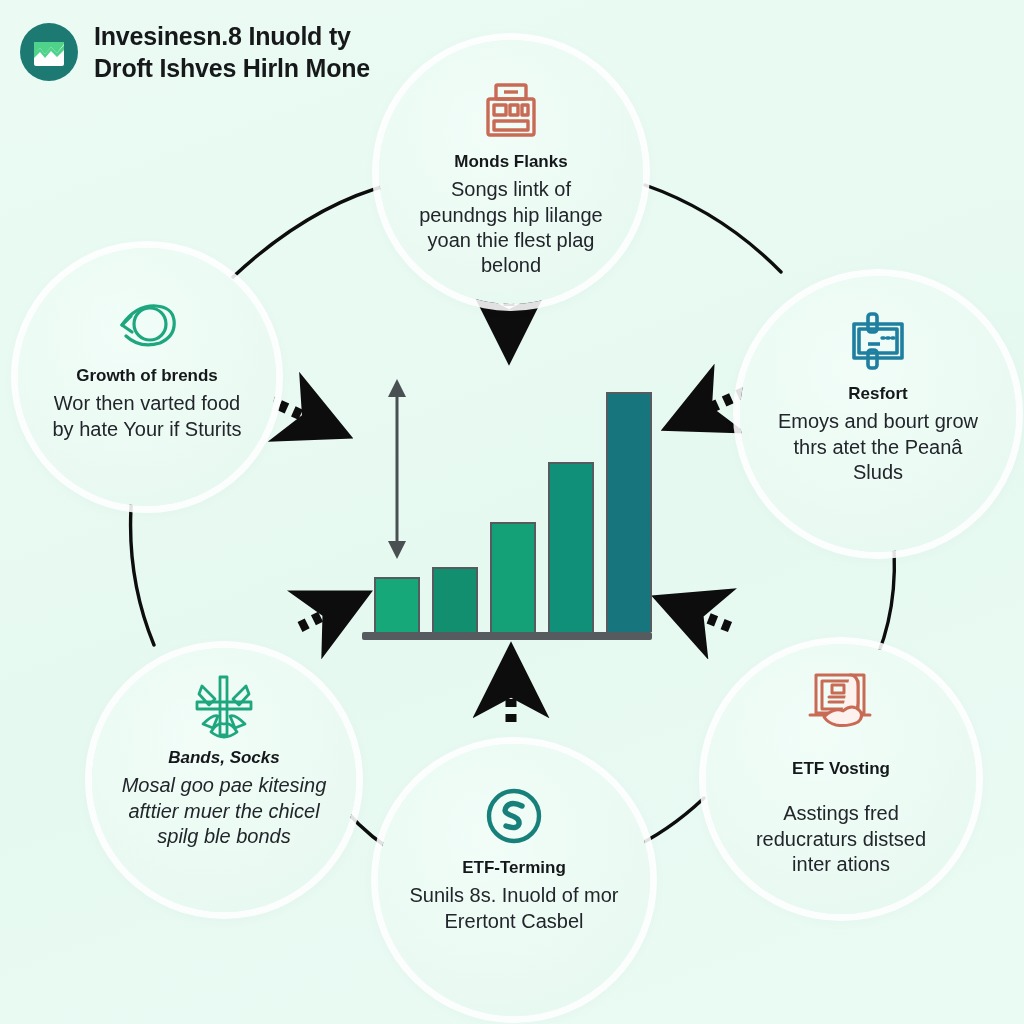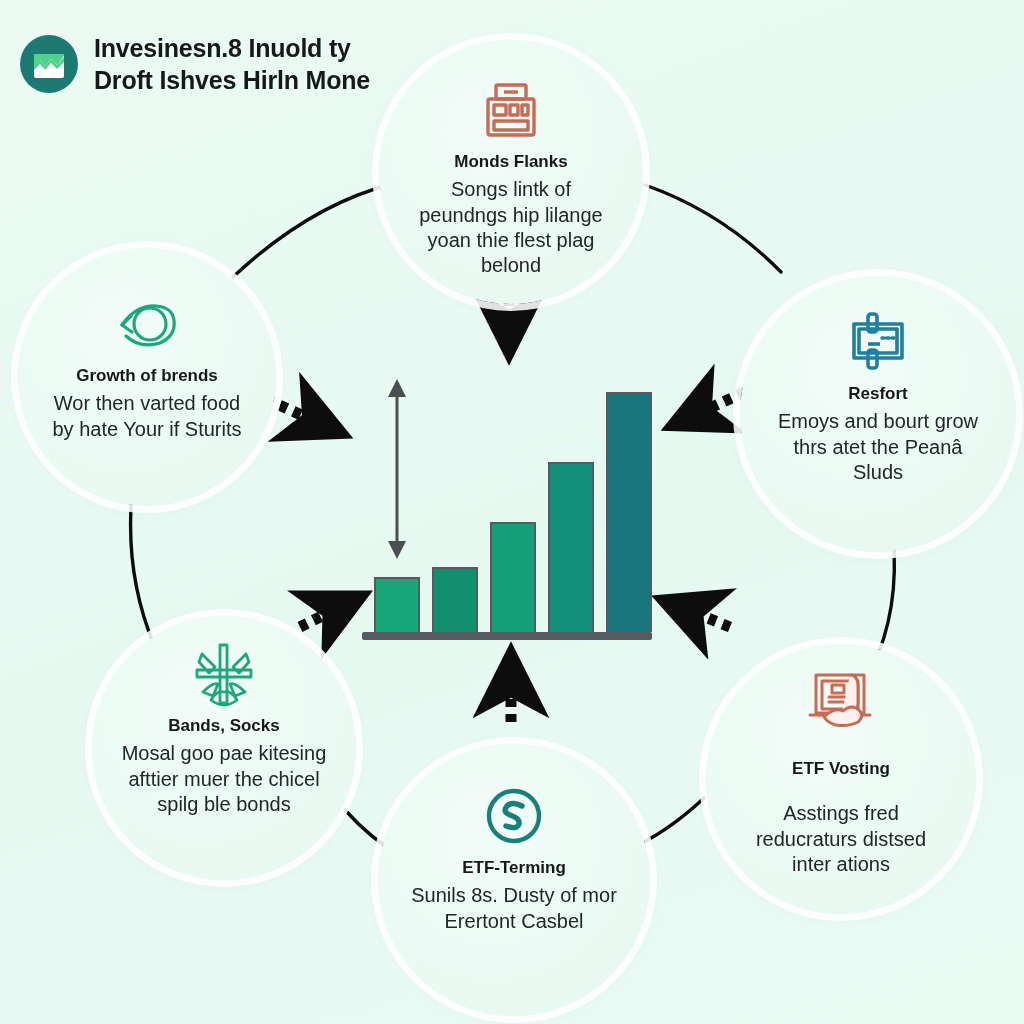--- a/index.html
+++ b/index.html
@@ -11,21 +11,21 @@
     overflow: hidden;
   }
   #stage {
     position: relative;
     width: 1024px; height: 1024px;
     background: linear-gradient(160deg, #ebfbf4 0%, #e6f9f1 55%, #eafbf4 100%);
   }
 
   
   #header {
-    position: absolute; left: 20px; top: 32px;
+    position: absolute; left: 20px; top: 20px;
     display: flex; align-items: center; gap: 16px;
     z-index: 40;
   }
   #logo-badge {
     width: 58px; height: 58px; border-radius: 50%;
     background: #1c7a72;
     display: flex; align-items: center; justify-content: center;
     flex: 0 0 auto;
   }
   #header-text {
@@ -61,21 +61,21 @@
   }
   .node-desc {
     font-size: 20px; font-weight: 400; color: #22252a;
     line-height: 1.26; padding: 0 10px; max-width: 230px;
   }
 
   
   #node-banks   { left: 379px; top: 40px;  width: 264px; height: 264px; padding-top: 34px; }
   #node-growth  { left: 18px;  top: 248px; width: 258px; height: 258px; padding-top: 40px; }
   #node-resfort { left: 740px; top: 276px; width: 276px; height: 276px; padding-top: 30px; }
-  #node-bonds   { left: 92px;  top: 616px; width: 264px; height: 264px; padding-top: 22px; }
+  #node-bonds   { left: 92px;  top: 648px; width: 264px; height: 264px; padding-top: 22px; font-style: italic; }
   #node-etft    { left: 378px; top: 744px; width: 272px; height: 272px; padding-top: 36px; }
   #node-etfv    { left: 706px; top: 644px; width: 270px; height: 270px; padding-top: 20px; gap: 17px; }
 
   
   #chart {
     position: absolute;
     left: 362px; top: 368px; width: 300px; height: 276px;
     z-index: 15;
   }
   #bars {
@@ -204,21 +204,21 @@
   </div>
 
   <div class="node" id="node-etft">
     <div class="node-icon">
       <svg width="62" height="62" viewBox="0 0 62 62" fill="none">
         <circle cx="31" cy="31" r="25" stroke="#17807a" stroke-width="4.4"></circle>
         <path d="M39 21 Q29 16 24 21 Q19 27 27 30 Q37 33 36 39 Q34 45 23 41" stroke="#17807a" stroke-width="5.4" fill="none" stroke-linecap="round"></path>
       </svg>
     </div>
     <div class="node-title">ETF-Terming</div>
-    <div class="node-desc">Sunils 8s. Dusty of mor Erertont Casbel</div>
+    <div class="node-desc">Sunils 8s. Inuold of mor Erertont Casbel</div>
   </div>
 
   <div class="node" id="node-etfv">
     <div class="node-icon">
       <svg width="70" height="62" viewBox="0 0 70 62" fill="none" stroke="#c96a55" stroke-width="3" stroke-linejoin="round" stroke-linecap="round">
         <path d="M10 6 H58 V44 H10 Z"></path>
         <path d="M16 12 H52 V40 H16 Z"></path>
         <rect x="26" y="16" width="12" height="8"></rect>
         <path d="M23 28 H41 M23 33 H41"></path>
         <path d="M4 46 H64"></path>

